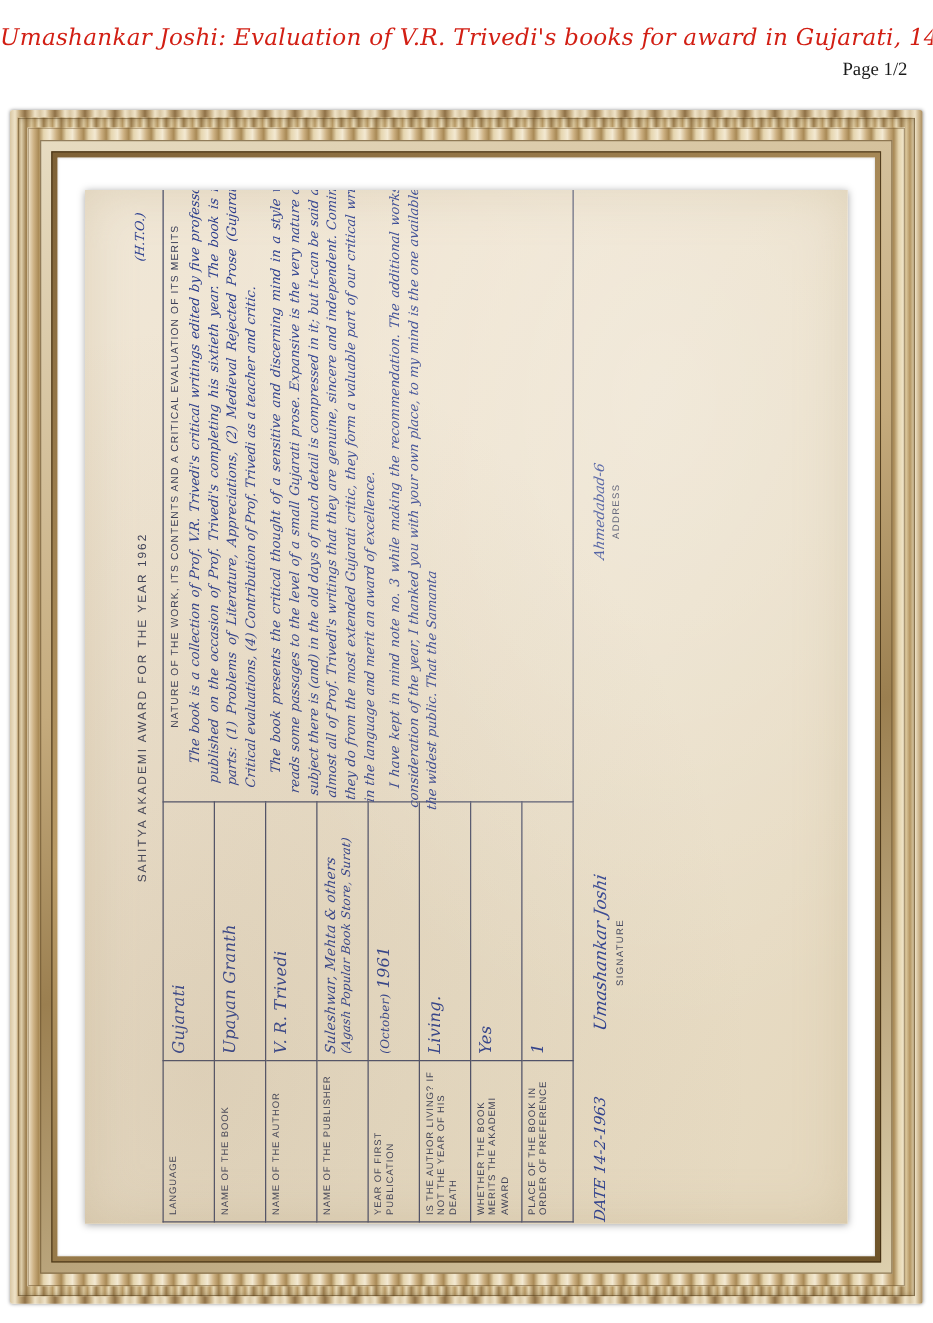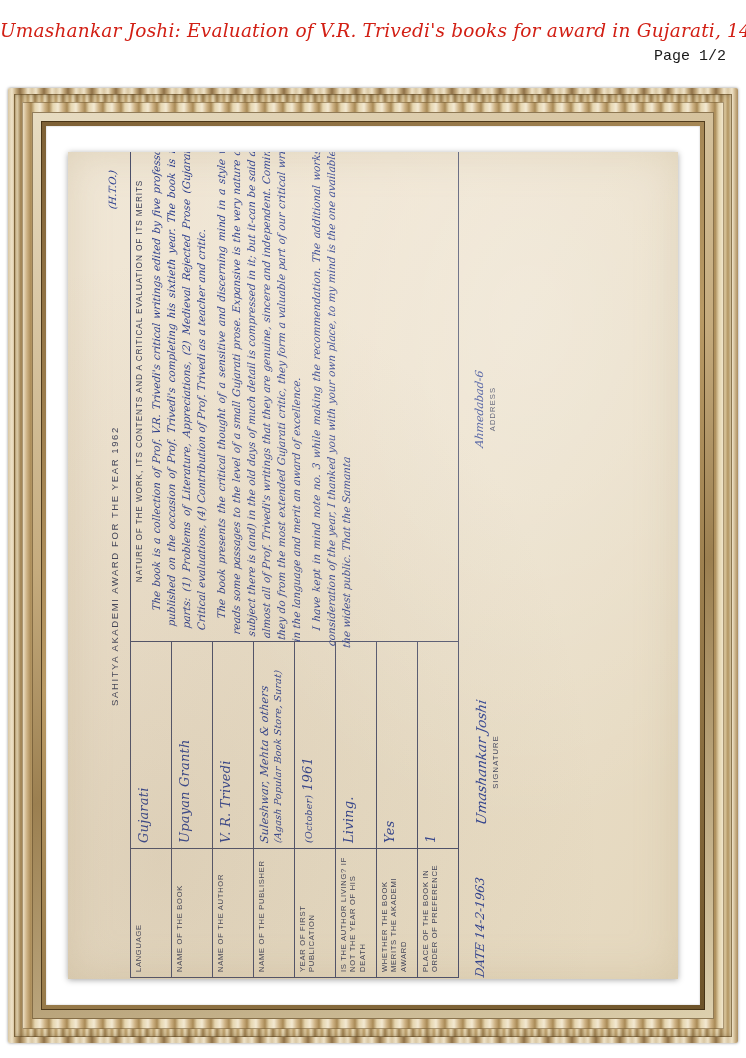--- a/index.html
+++ b/index.html
@@ -28,21 +28,21 @@
     font-size: 18.5px;
     color: #d21f14;
     letter-spacing: 0.2px;
     white-space: nowrap;
     line-height: 1;
   }
   .page-label {
     margin-top: 7px;
     margin-right: 20px;
     text-align: right;
-    font-family: Liberation Mono, monospace;
+    font-family: Liberation Serif, serif;
     font-size: 15px;
     color: #1a1a1a;
     padding-left: 35px;
   }
 
   
   .frame-wrap {
     position: absolute;
     left: 8px;
     top: 88px;

